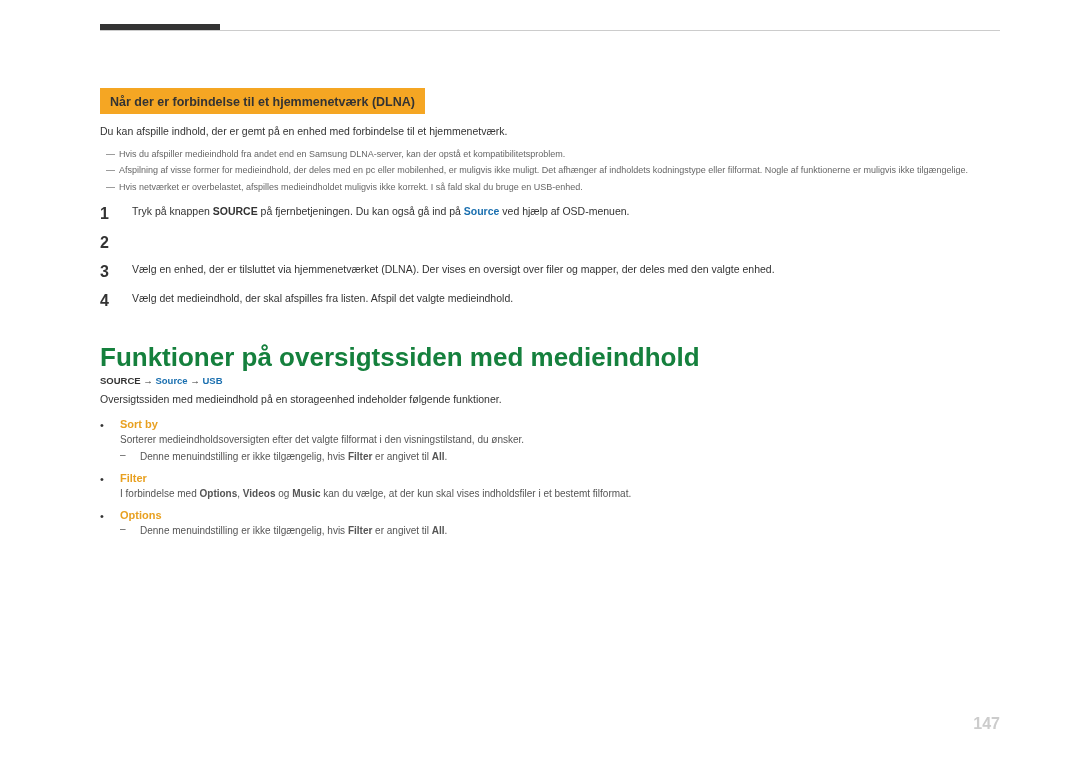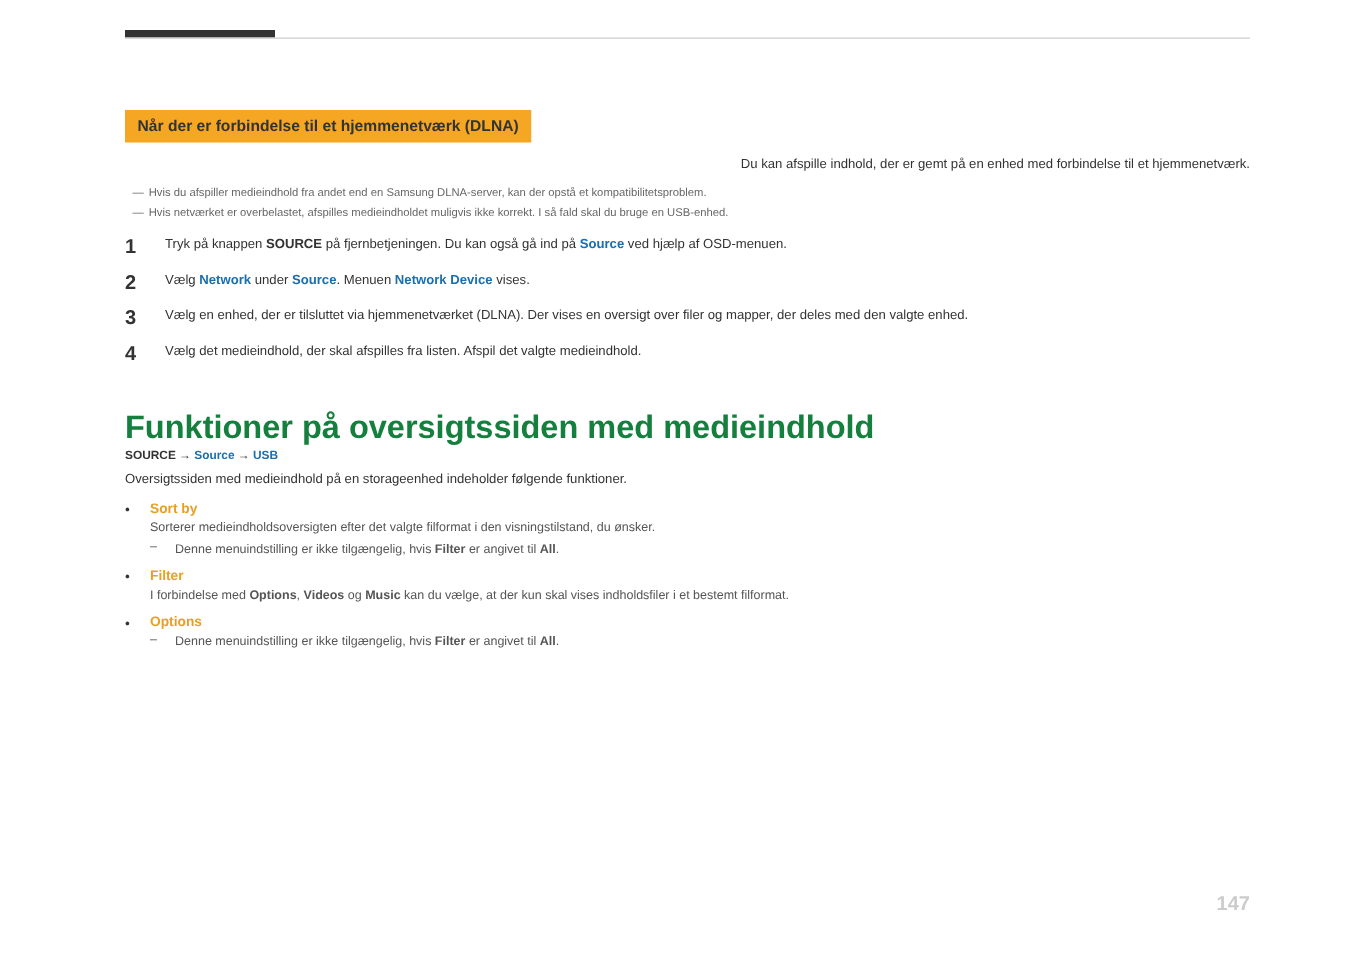--- a/index.html
+++ b/index.html
@@ -50,21 +50,20 @@
       font-size: 12.5px;
       font-weight: bold;
       color: #333;
     }
 
     .intro-text {
       font-size: 10.5px;
       color: #333;
       margin-bottom: 8px;
       line-height: 1.5;
-      text-align: right;
     }
 
     .note-text {
       font-size: 9px;
       color: #666;
       line-height: 1.5;
       padding-left: 14px;
       text-indent: -8px;
       margin-bottom: 3px;
     }
@@ -217,41 +216,37 @@
 
     <div>
       <div class="section-heading">
         <span>Når der er forbindelse til et hjemmenetværk (DLNA)</span>
       </div>
 
       <p class="intro-text">Du kan afspille indhold, der er gemt på en enhed med forbindelse til et hjemmenetværk.</p>
 
       <div>
         <p class="note-text">Hvis du afspiller medieindhold fra andet end en Samsung DLNA-server, kan der opstå et kompatibilitetsproblem.</p>
+        <p class="note-text">Afspilning af visse former for medieindhold, der deles med en pc eller mobilenhed, er muligvis ikke muligt. Det afhænger af indholdets kodningstype eller filformat. Nogle af funktionerne er muligvis ikke tilgængelige.</p>
         <p class="note-text">Hvis netværket er overbelastet, afspilles medieindholdet muligvis ikke korrekt. I så fald skal du bruge en USB-enhed.</p>
       </div>
 
       <div class="steps">
 
         <div class="step">
           <div class="step-num">1</div>
           <div class="step-content">
             <p class="step-text">
               Tryk på knappen <span class="bold-text">SOURCE</span> på fjernbetjeningen. Du kan også gå ind på <span class="blue-text">Source</span> ved hjælp af OSD-menuen.
             </p>
           </div>
         </div>
 
         <div class="step">
           <div class="step-num">2</div>
-          <div class="step-content">
-            <p class="step-text">
-              Vælg <span class="blue-text">Network</span> under <span class="blue-text">Source</span>. Menuen <span class="blue-text">Network Device</span> vises.
-            </p>
-          </div>
         </div>
 
         <div class="step">
           <div class="step-num">3</div>
           <div class="step-content">
             <p class="step-text">Vælg en enhed, der er tilsluttet via hjemmenetværket (DLNA). Der vises en oversigt over filer og mapper, der deles med den valgte enhed.</p>
           </div>
         </div>
 
         <div class="step">

